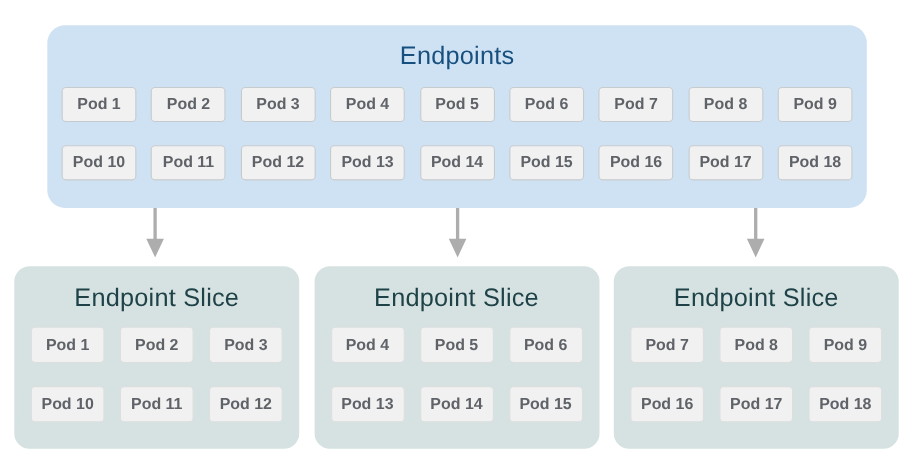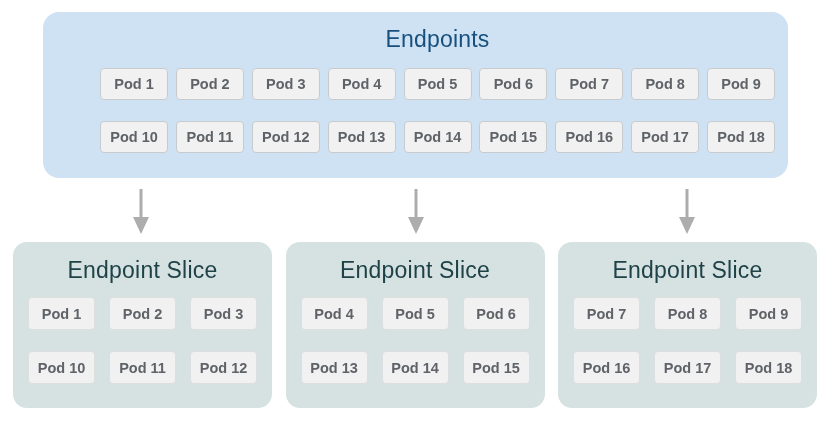--- a/index.html
+++ b/index.html
@@ -22,26 +22,25 @@
     position: relative;
     width: 830px;
     height: 426px;
     background: var(--canvas-bg);
     overflow: hidden;
   }
 
   .endpoints-box {
     position: absolute;
     left: 43px;
-    top: 12px;
+    top: 23px;
     width: 745px;
     height: 166px;
     background: var(--endpoints-bg);
     border-radius: 16px;
-    padding-left: 44px;
   }
   .box-title {
     text-align: center;
     font-size: 23px;
     font-weight: 500;
     letter-spacing: 0.2px;
   }
   .endpoints-title { margin-top: 14px; color: var(--endpoints-title); }
 
   .pod-row {

